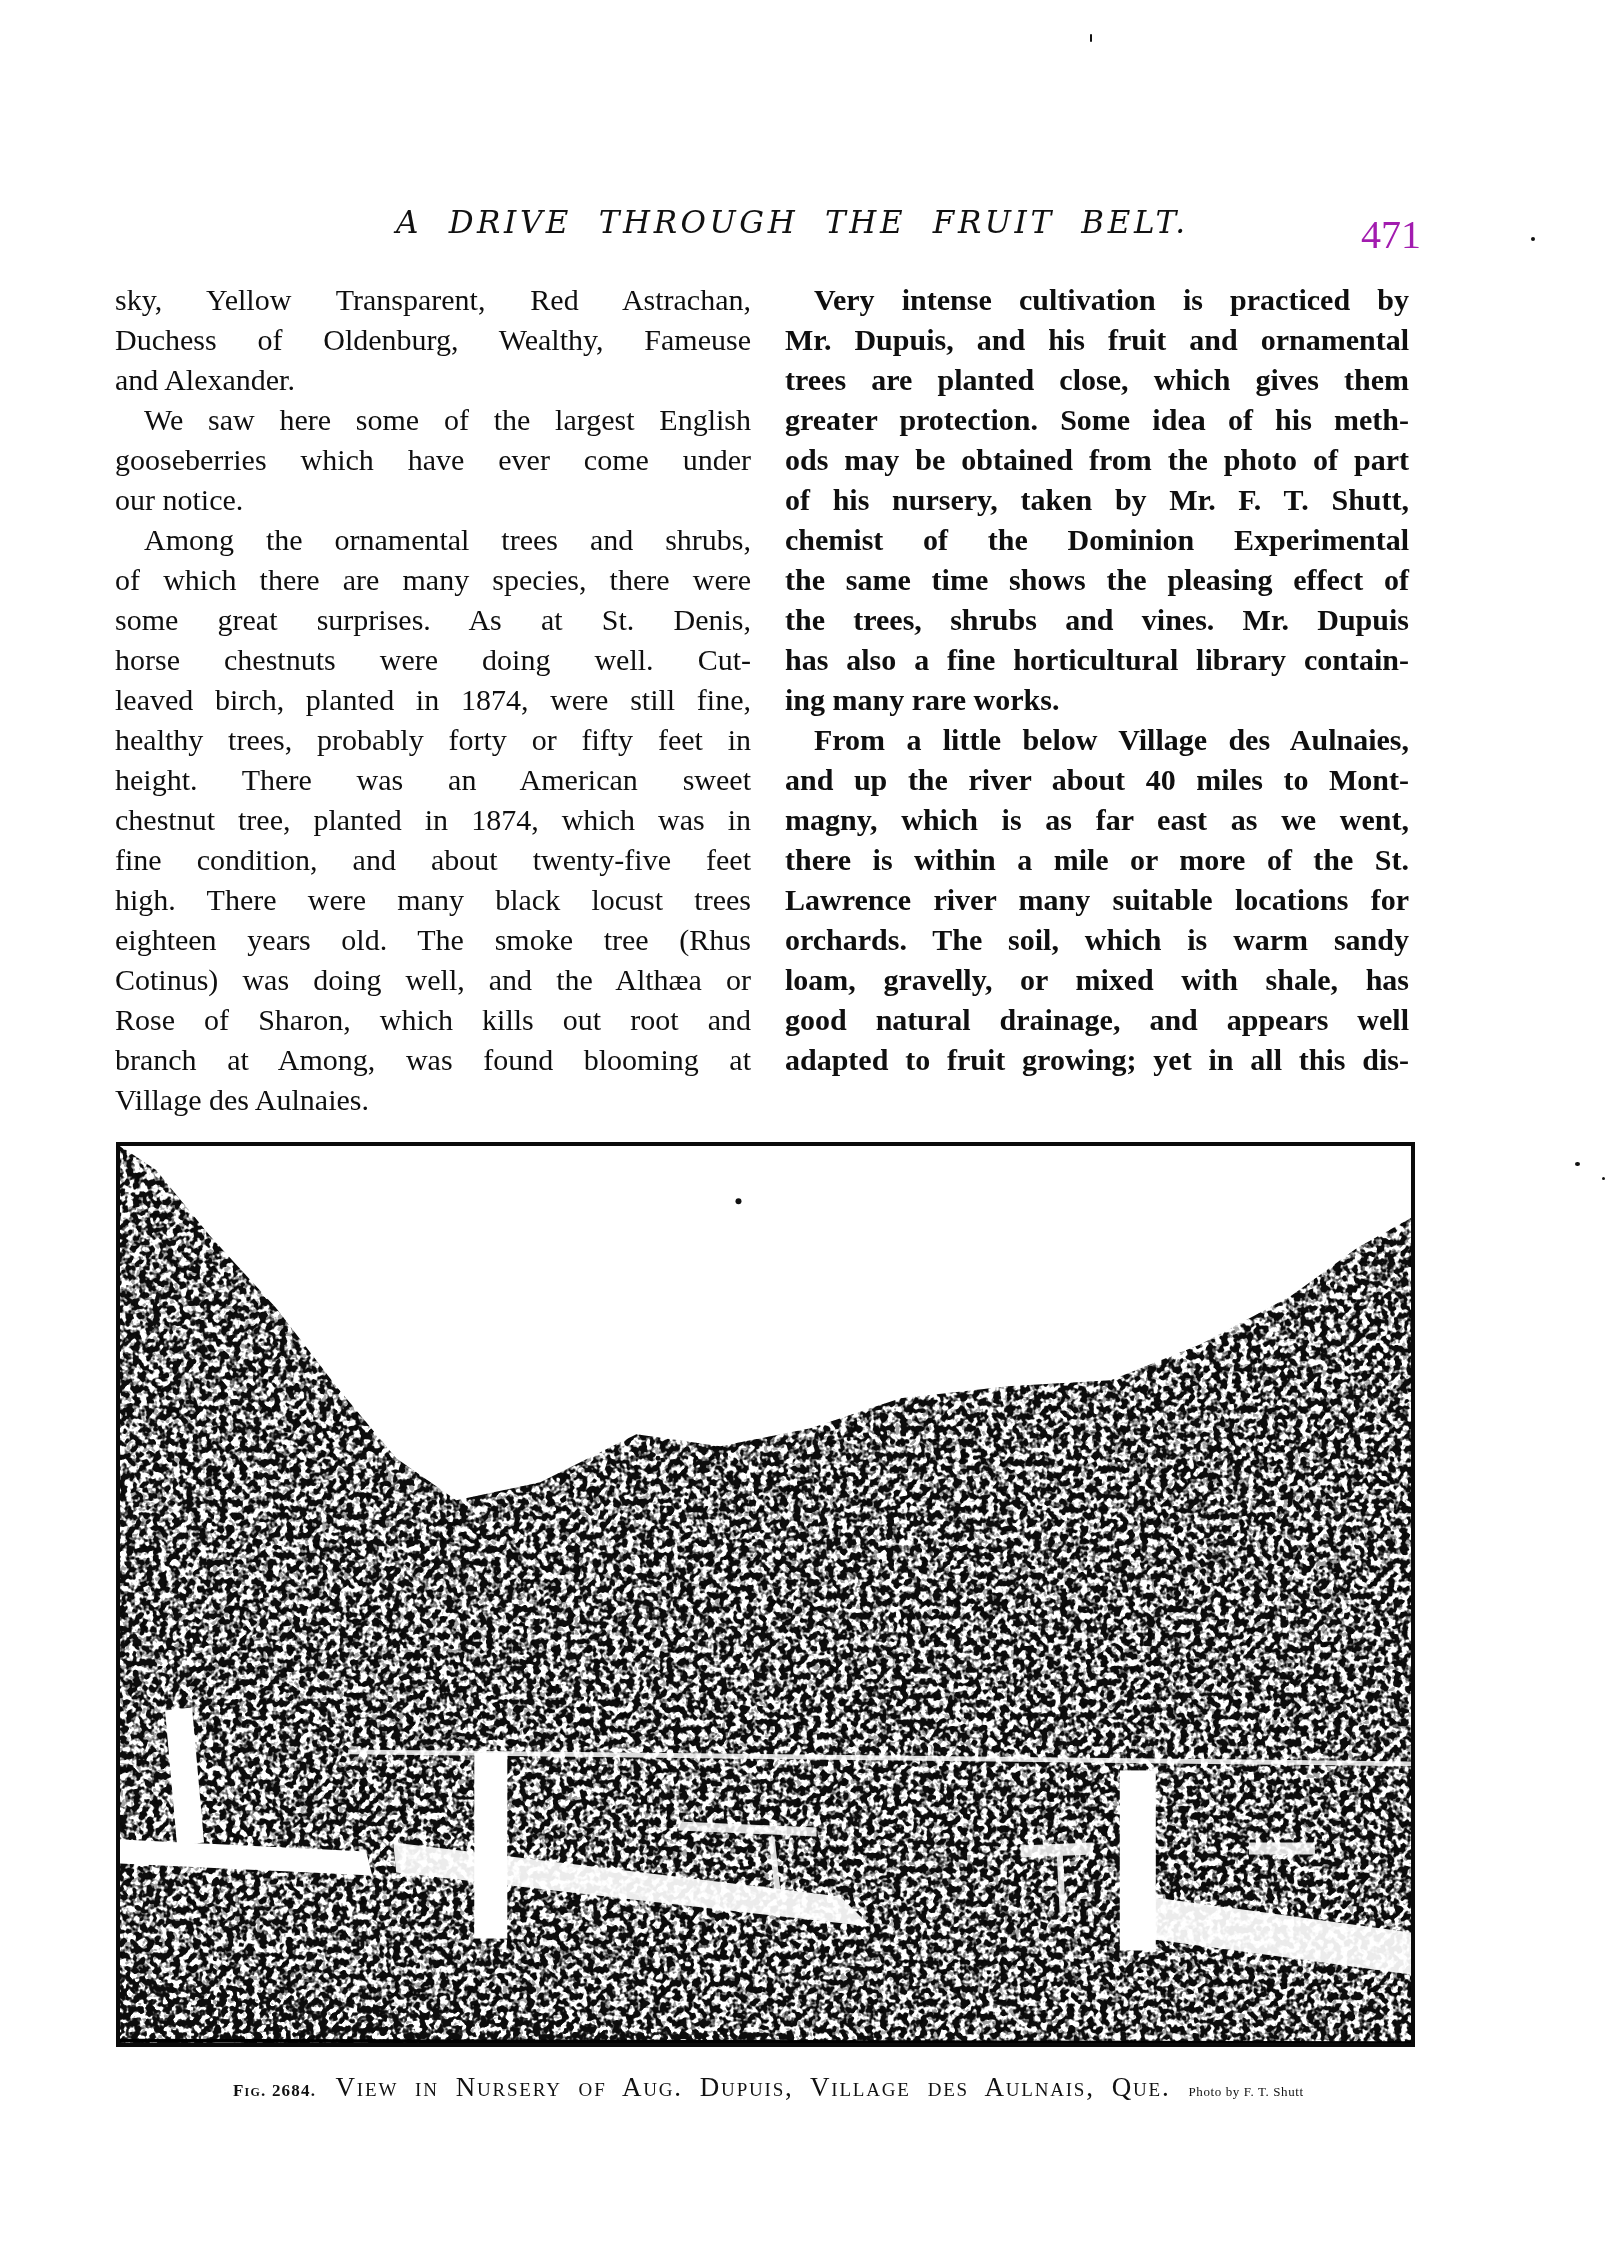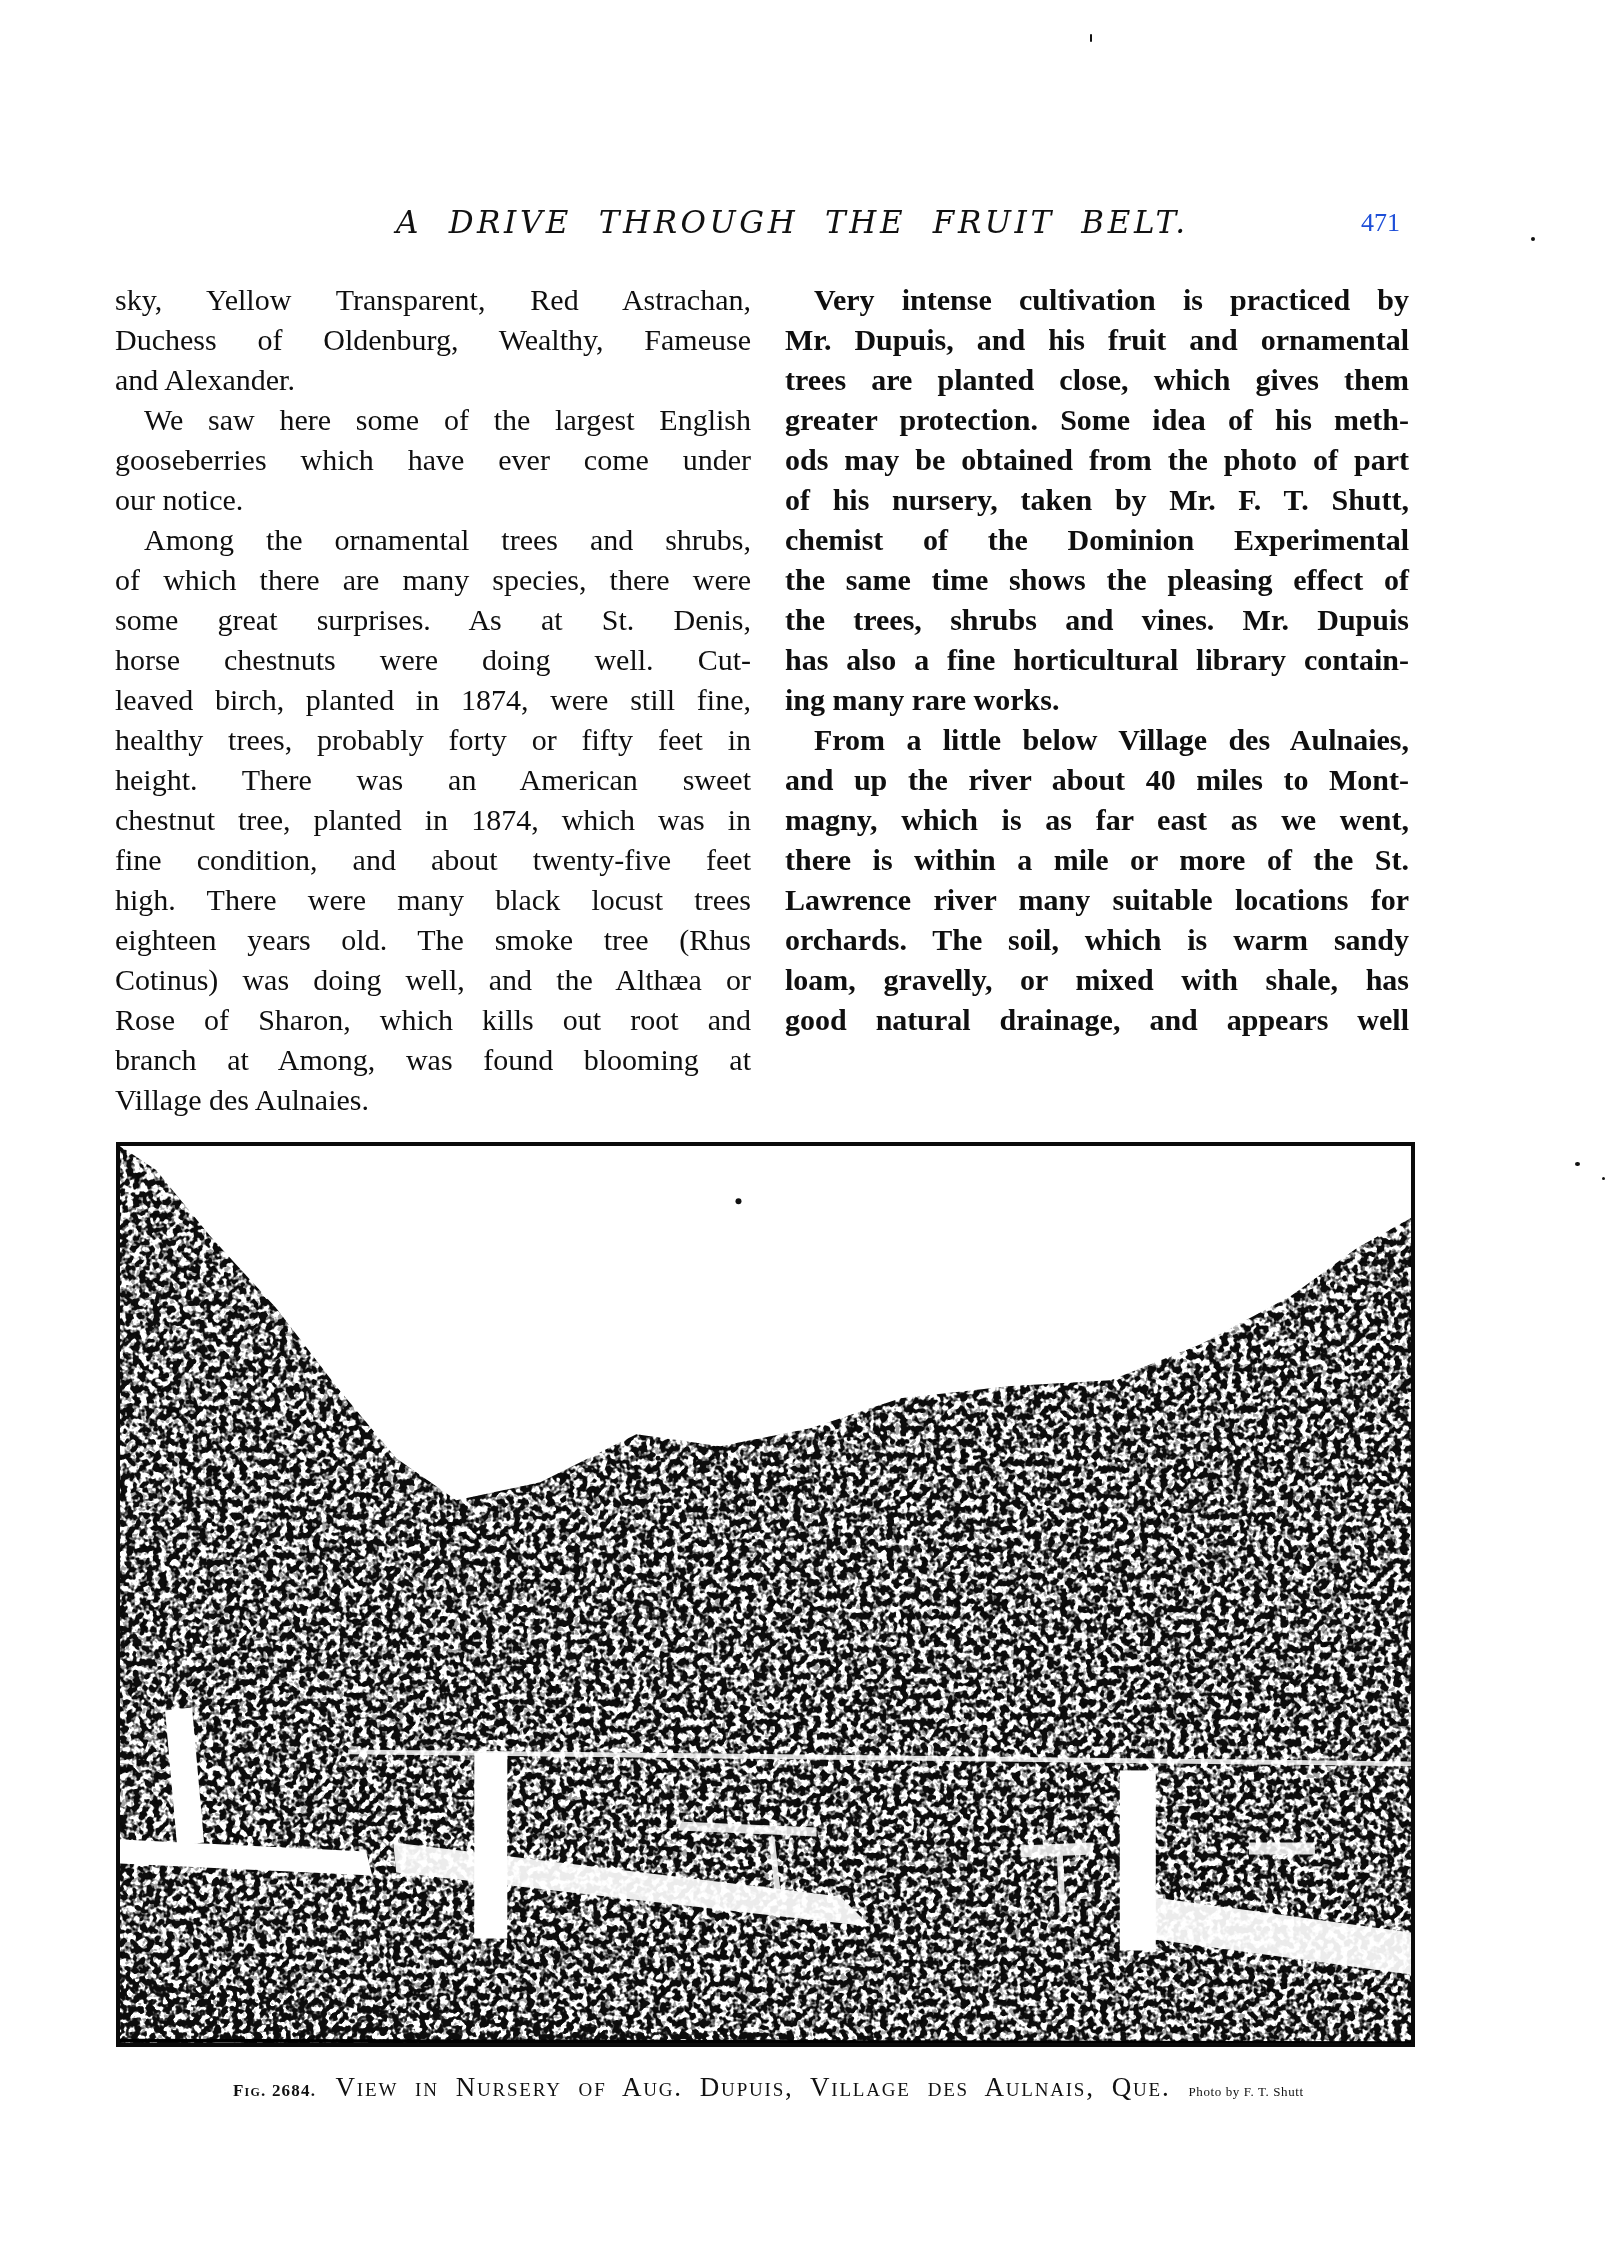--- a/index.html
+++ b/index.html
@@ -6,22 +6,22 @@
   body { width: 1617px; height: 2261px; position: relative; overflow: hidden; }
   .page { position: absolute; left: 0; top: 0; width: 1507px; height: 2261px; background: #ffffff; color: #0b0b0b; }
 
   .running-head {
     position: absolute; left: 396px; top: 203px; width: 780px;
     font-family: "DejaVu Serif", "Liberation Serif", serif;
     font-style: italic; font-size: 31px; letter-spacing: 3.6px; word-spacing: 13.2px;
     line-height: 38px; white-space: nowrap; color: #111;
   }
   .page-number {
-    position: absolute; left: 1361px; top: 204px;
-    font-family: "Liberation Serif", serif; font-size: 26px; line-height: 38px; color: #1d4ed8;
+    position: absolute; left: 1361px; top: 216px;
+    font-family: "Liberation Serif", serif; font-size: 40px; line-height: 38px; color: #a21caf;
   }
 
   .column {
     position: absolute; top: 280px; width: 636px;
     font-family: "Liberation Serif", serif; font-size: 30px; line-height: 40px;
     color: #0f0f0f;
   }
   .column.left { left: 115px; }
   .column.right { left: 785px; width: 624px; font-weight: bold; }
   .line {
@@ -96,20 +96,21 @@
       <span class="line">has also a fine horticultural library contain-</span>
       <span class="line last">ing many rare works.</span>
       <span class="line indent">From a little below Village des Aulnaies,</span>
       <span class="line">and up the river about 40 miles to Mont-</span>
       <span class="line">magny, which is as far east as we went,</span>
       <span class="line">there is within a mile or more of the St.</span>
       <span class="line">Lawrence river many suitable locations for</span>
       <span class="line">orchards.  The soil, which is warm sandy</span>
       <span class="line">loam, gravelly, or mixed with shale, has</span>
       <span class="line">good natural drainage, and appears well</span>
+      <span class="line">adapted to fruit growing; yet in all this dis-</span>
     </div>
 
   <div class="figure">
     <svg viewBox="0 0 2150 1494" preserveAspectRatio="none">
       <defs>
         <filter id="halftone" x="0" y="0" width="100%" height="100%">
           <feTurbulence type="fractalNoise" baseFrequency="0.09" numOctaves="2" seed="7" result="noise"></feTurbulence>
           <feColorMatrix type="matrix" in="noise" values="0 0 0 0 0
                     0 0 0 0 0
                     0 0 0 0 0

